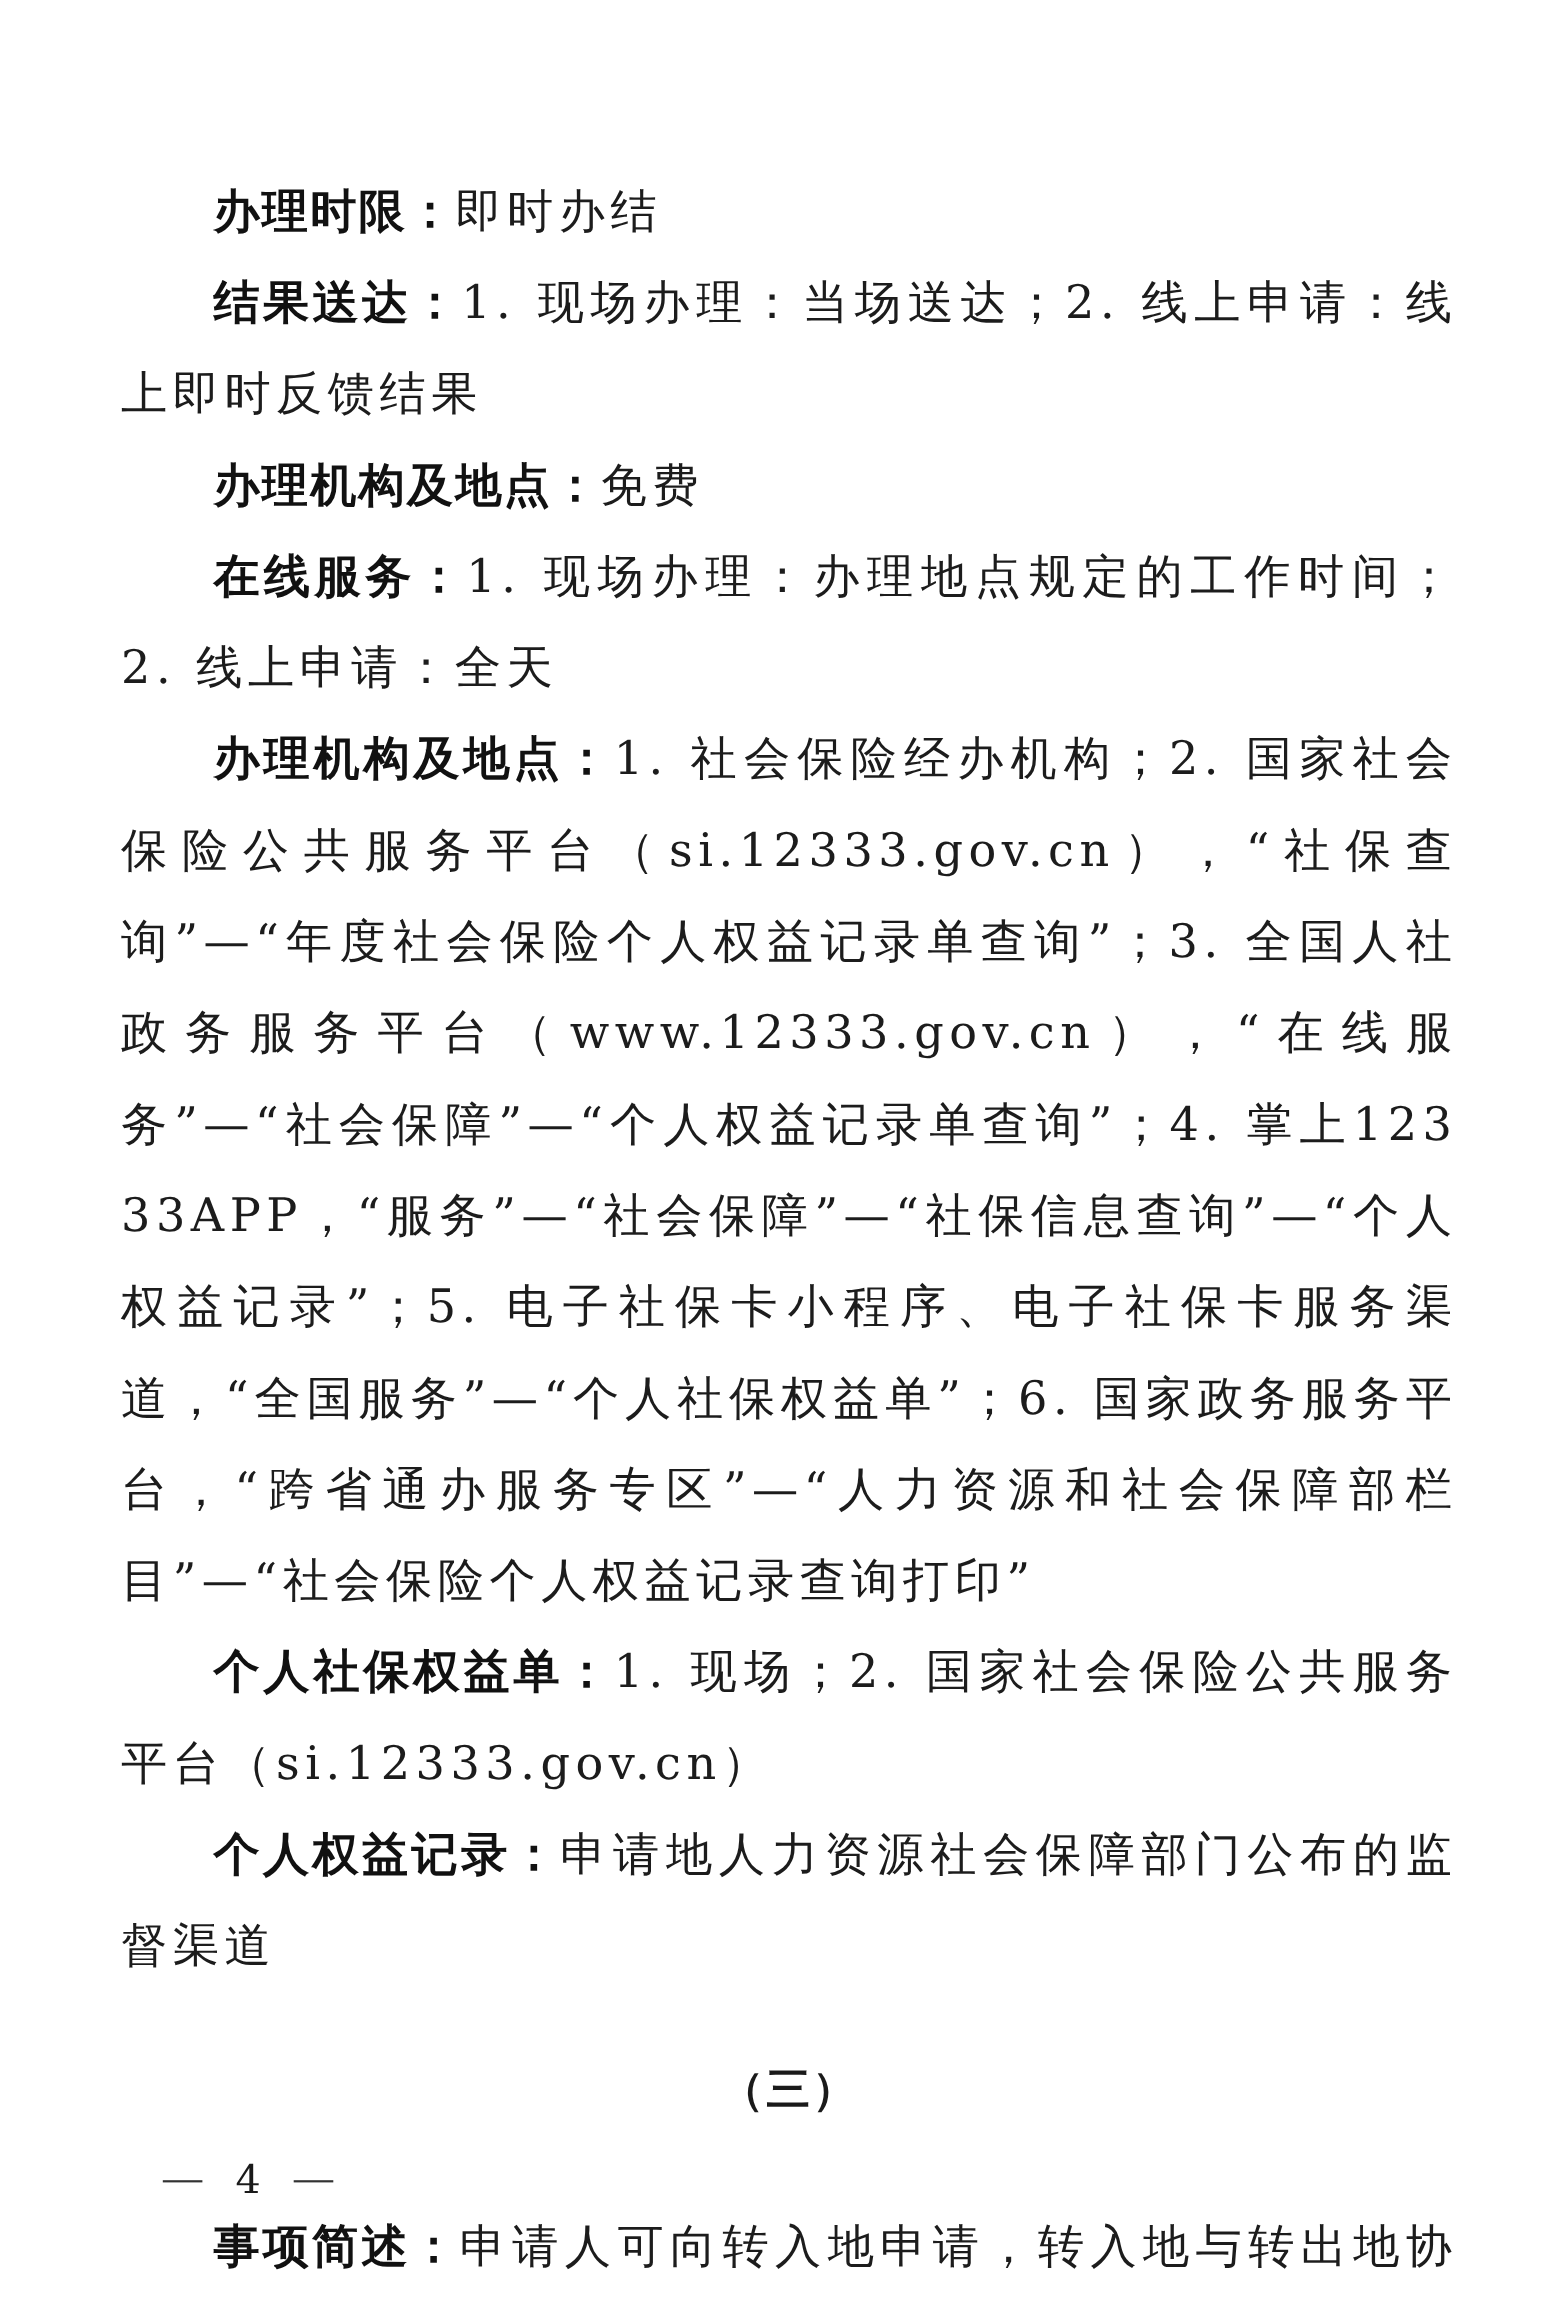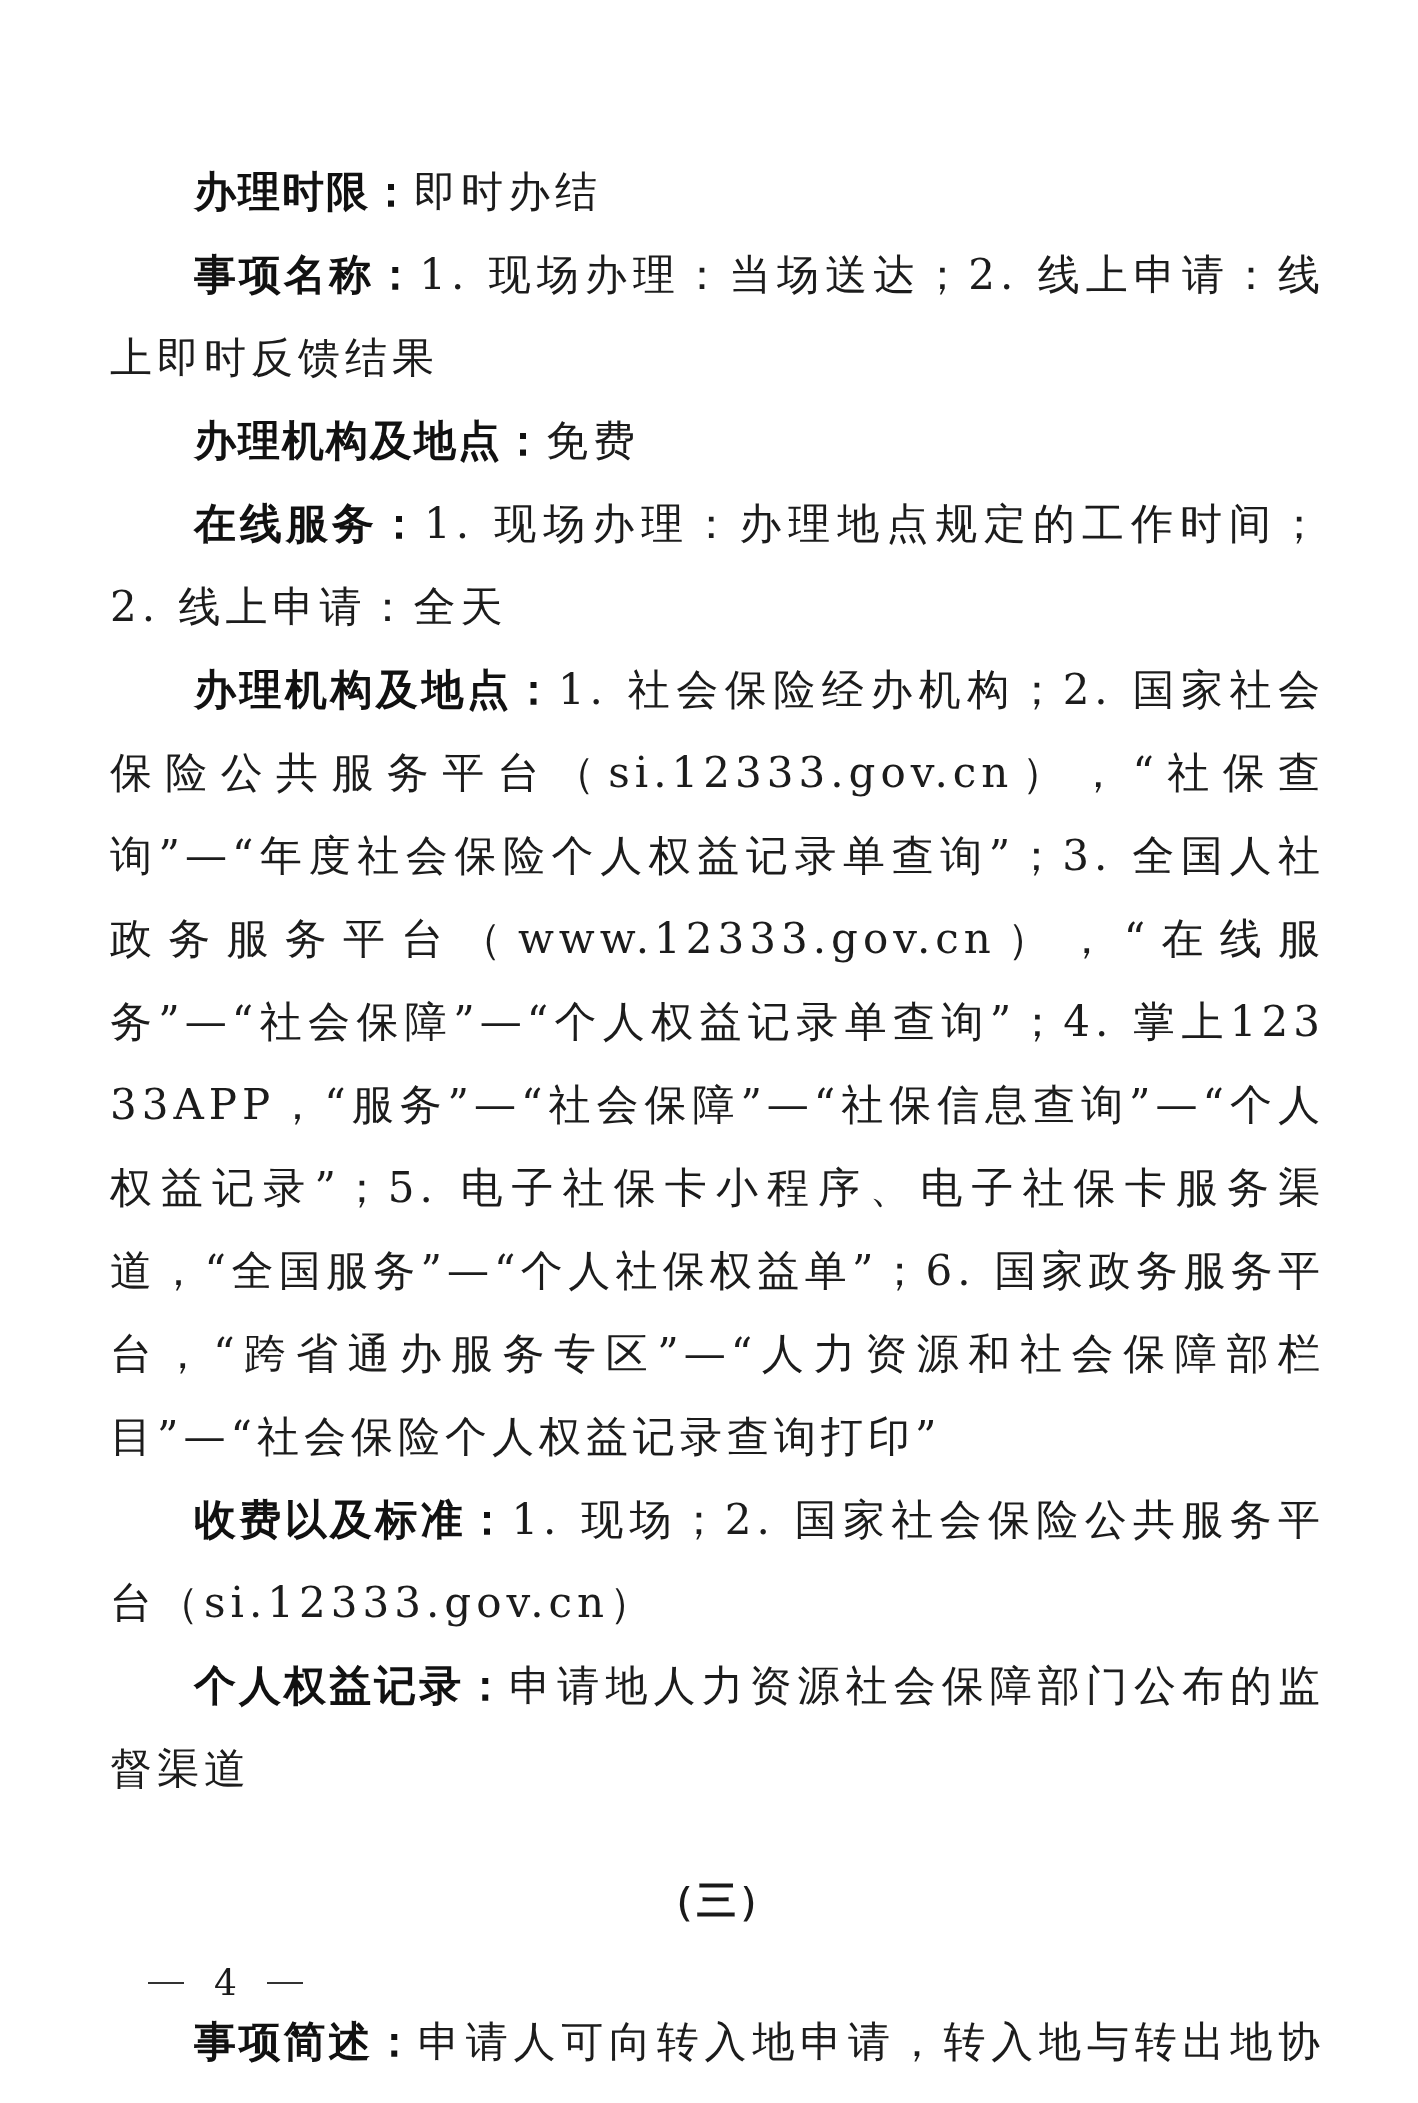--- a/index.html
+++ b/index.html
@@ -70,33 +70,33 @@
     }
   </style>
 </head>
 <body>
 
 <div class="page">
   <p class="para">
     <span class="label">办理时限：</span><span class="value">即时办结</span>
   </p>
   <p class="para">
-    <span class="label">事项名称：</span><span class="value">1. 现场办理：当场送达；2. 线上申请：线上即时反馈结果</span>
+    <span class="label">结果送达：</span><span class="value">1. 现场办理：当场送达；2. 线上申请：线上即时反馈结果</span>
   </p>
   <p class="para">
     <span class="label">办理机构及地点：</span><span class="value">免费</span>
   </p>
   <p class="para">
     <span class="label">在线服务：</span><span class="value">1. 现场办理：办理地点规定的工作时间；2. 线上申请：全天</span>
   </p>
   <p class="para">
     <span class="label">办理机构及地点：</span><span class="value">1. 社会保险经办机构；2. 国家社会保险公共服务平台（si.12333.gov.cn），“社保查询”—“年度社会保险个人权益记录单查询”；3. 全国人社政务服务平台（www.12333.gov.cn），“在线服务”—“社会保障”—“个人权益记录单查询”；4. 掌上12333APP，“服务”—“社会保障”—“社保信息查询”—“个人权益记录”；5. 电子社保卡小程序、电子社保卡服务渠道，“全国服务”—“个人社保权益单”；6. 国家政务服务平台，“跨省通办服务专区”—“人力资源和社会保障部栏目”—“社会保险个人权益记录查询打印”</span>
   </p>
   <p class="para">
-    <span class="label">收费以及标准：</span><span class="value">1. 现场；2. 国家社会保险公共服务平台（si.12333.gov.cn）</span>
+    <span class="label">个人社保权益单：</span><span class="value">1. 现场；2. 国家社会保险公共服务平台（si.12333.gov.cn）</span>
   </p>
   <p class="para">
     <span class="label">个人权益记录：</span><span class="value">申请地人力资源社会保障部门公布的监督渠道</span>
   </p>
 
   <div class="section-heading">（三）</div>
 
   <p class="para">
     <span class="label">事项简述：</span><span class="value">申请人可向转入地申请，转入地与转出地协同办</span>
   </p>

